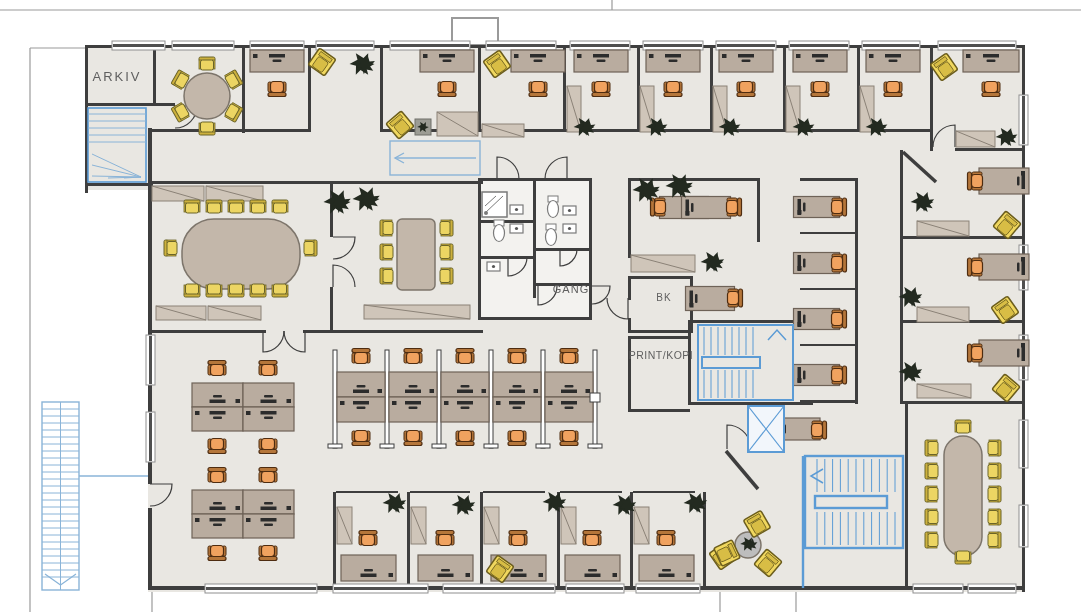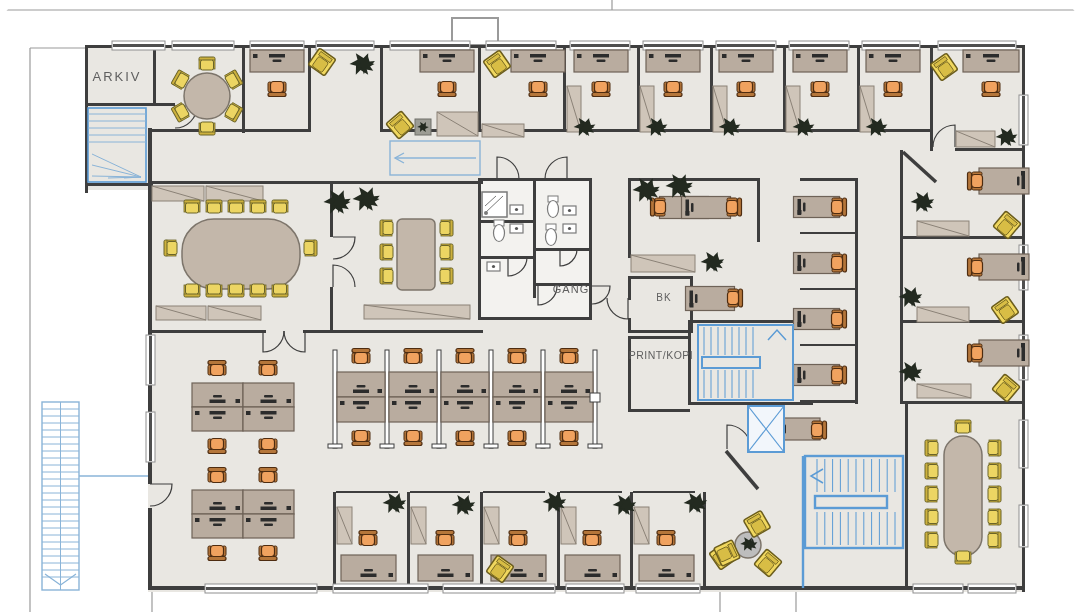--- a/index.html
+++ b/index.html
@@ -1,16 +1,16 @@
 <!DOCTYPE html>
 <html><head>
 <meta charset="utf-8">
 <style>
   html,body{margin:0;padding:0;background:#ffffff;}
-  .stage{position:relative;width:1081px;height:612px;background:#ffffff;overflow:hidden;border-radius:29px;}
+  .stage{position:relative;width:1081px;height:612px;background:#ffffff;overflow:hidden;}
   svg{display:block;}
   text{font-family:"Liberation Sans",sans-serif;}
 </style>
 </head>
 <body>
 
 <div class="stage">
   <svg id="plan-svg" viewBox="0 0 1081 612" width="1081" height="612">
       <rect x="148" y="45" width="877" height="547" fill="#e9e7e2"></rect>
       <rect x="85" y="45" width="70" height="145" fill="#e9e7e2"></rect>

